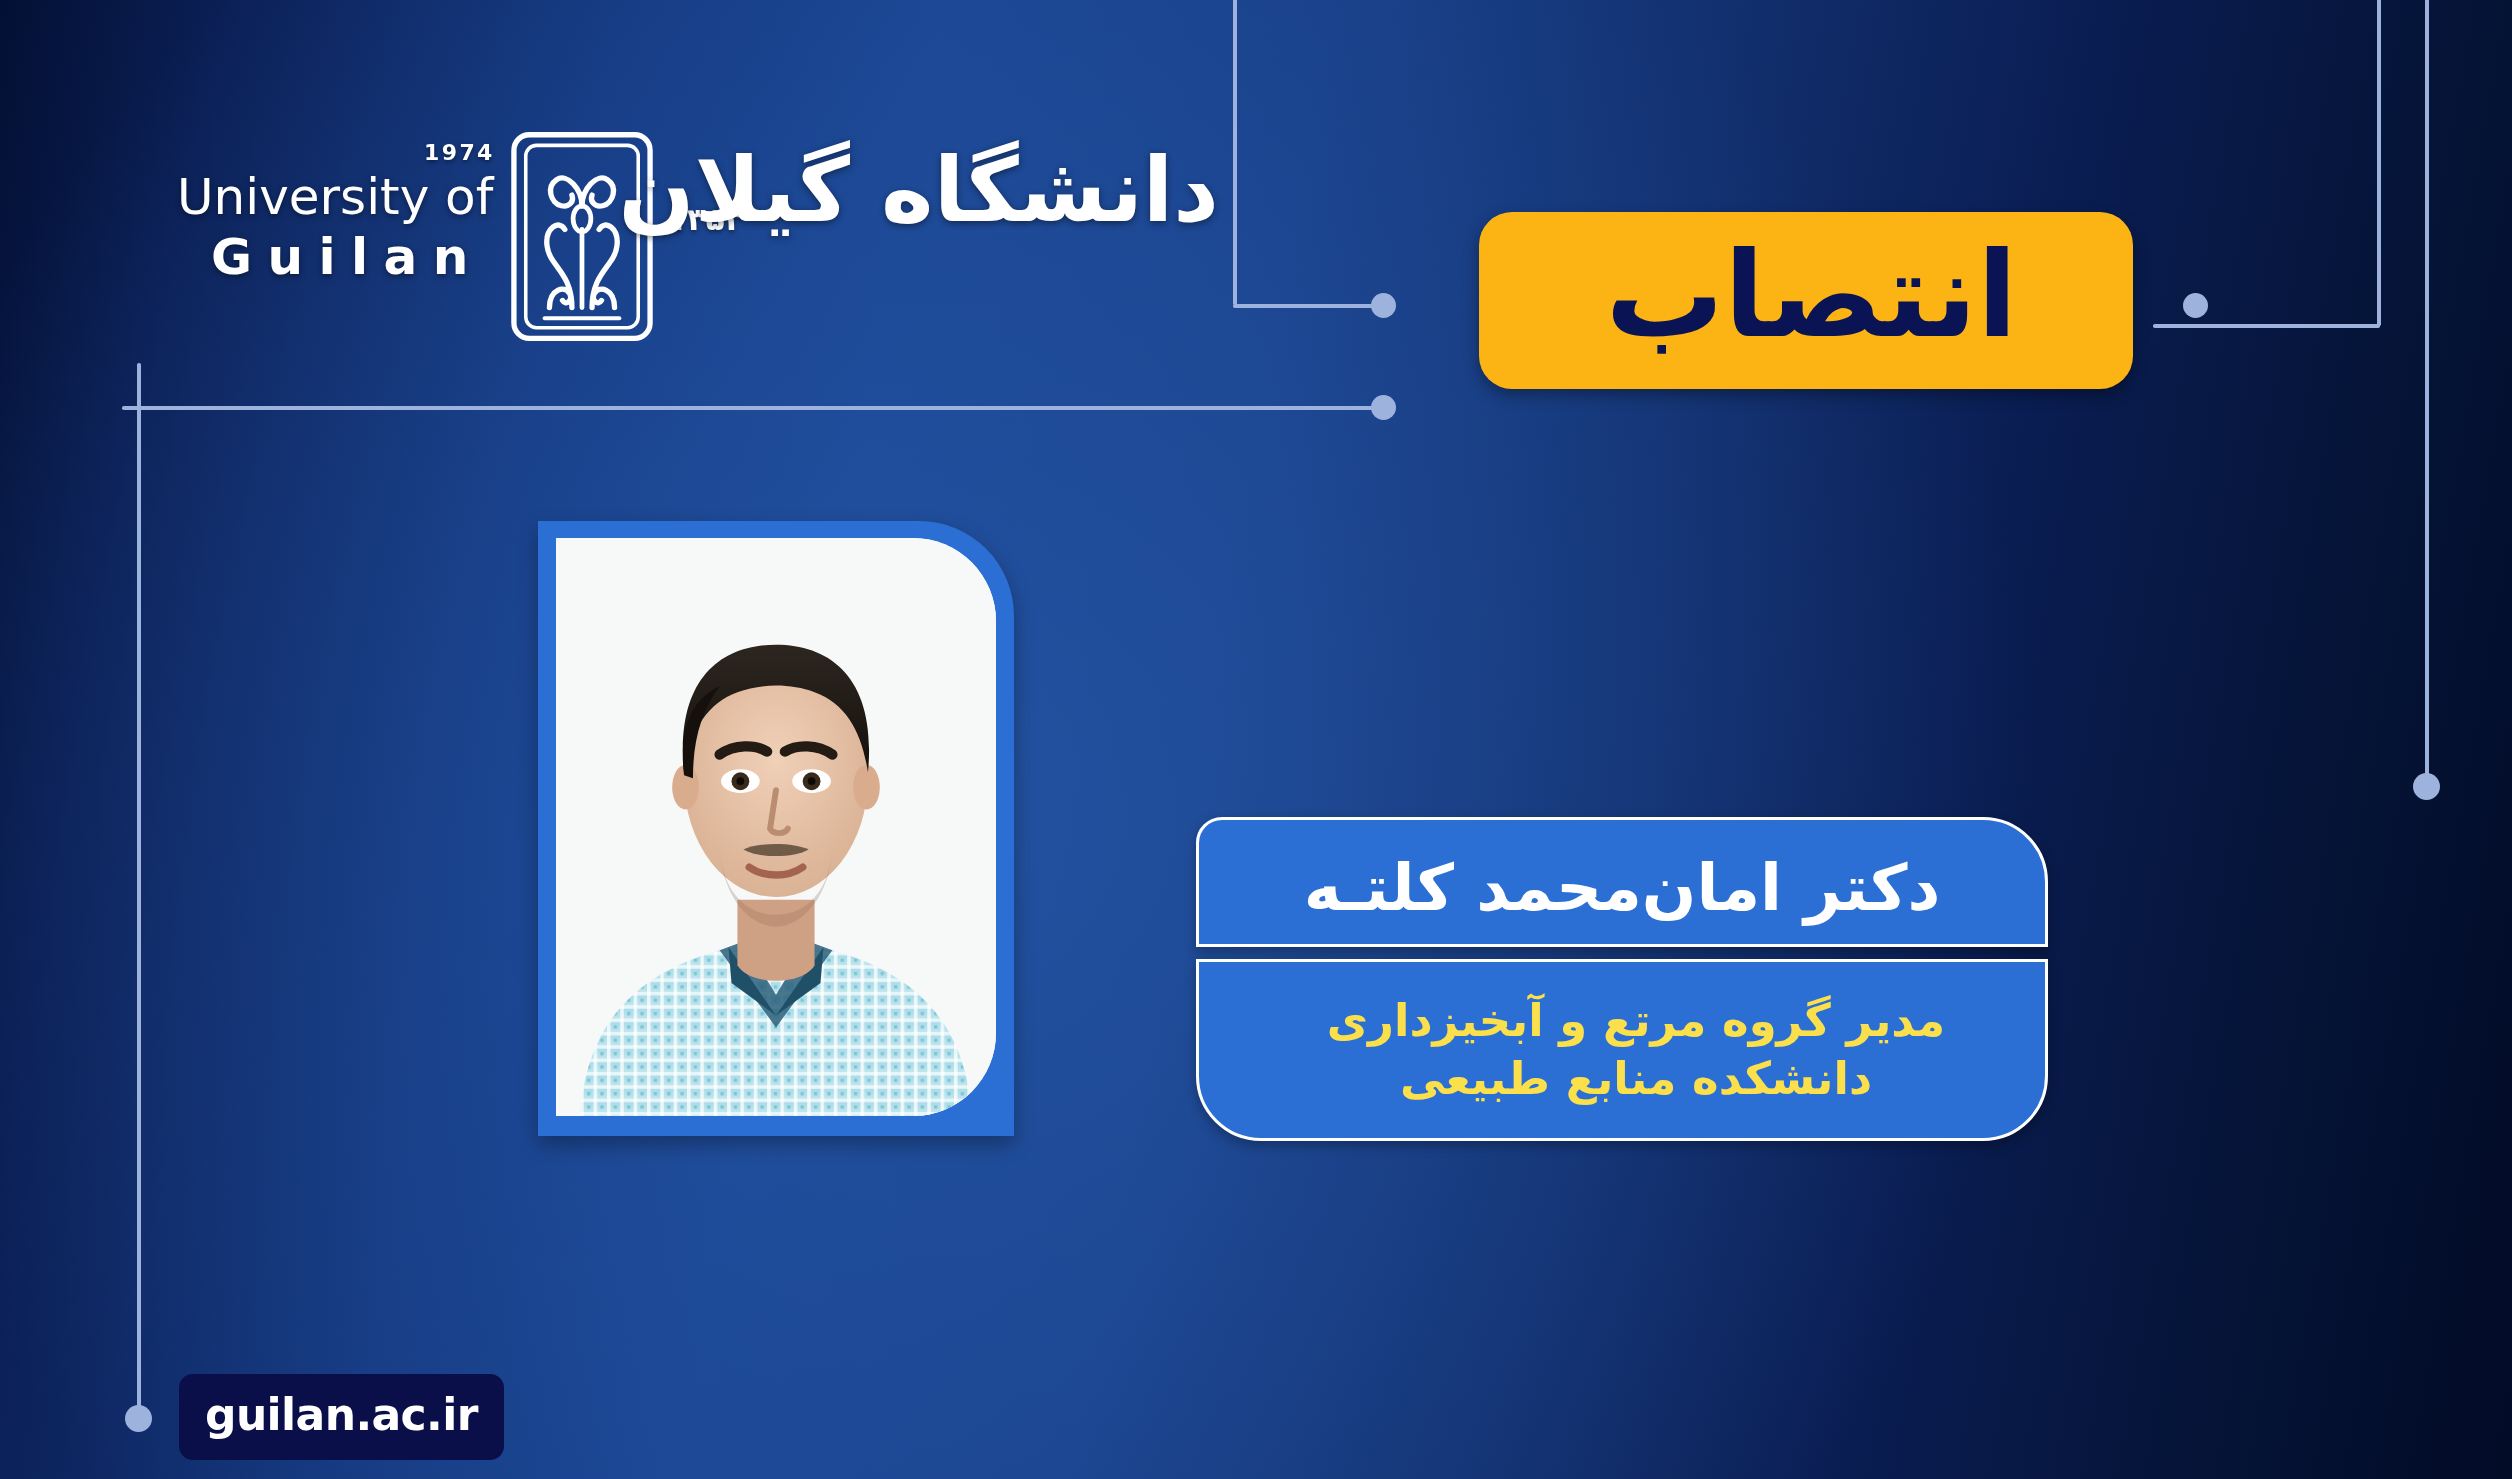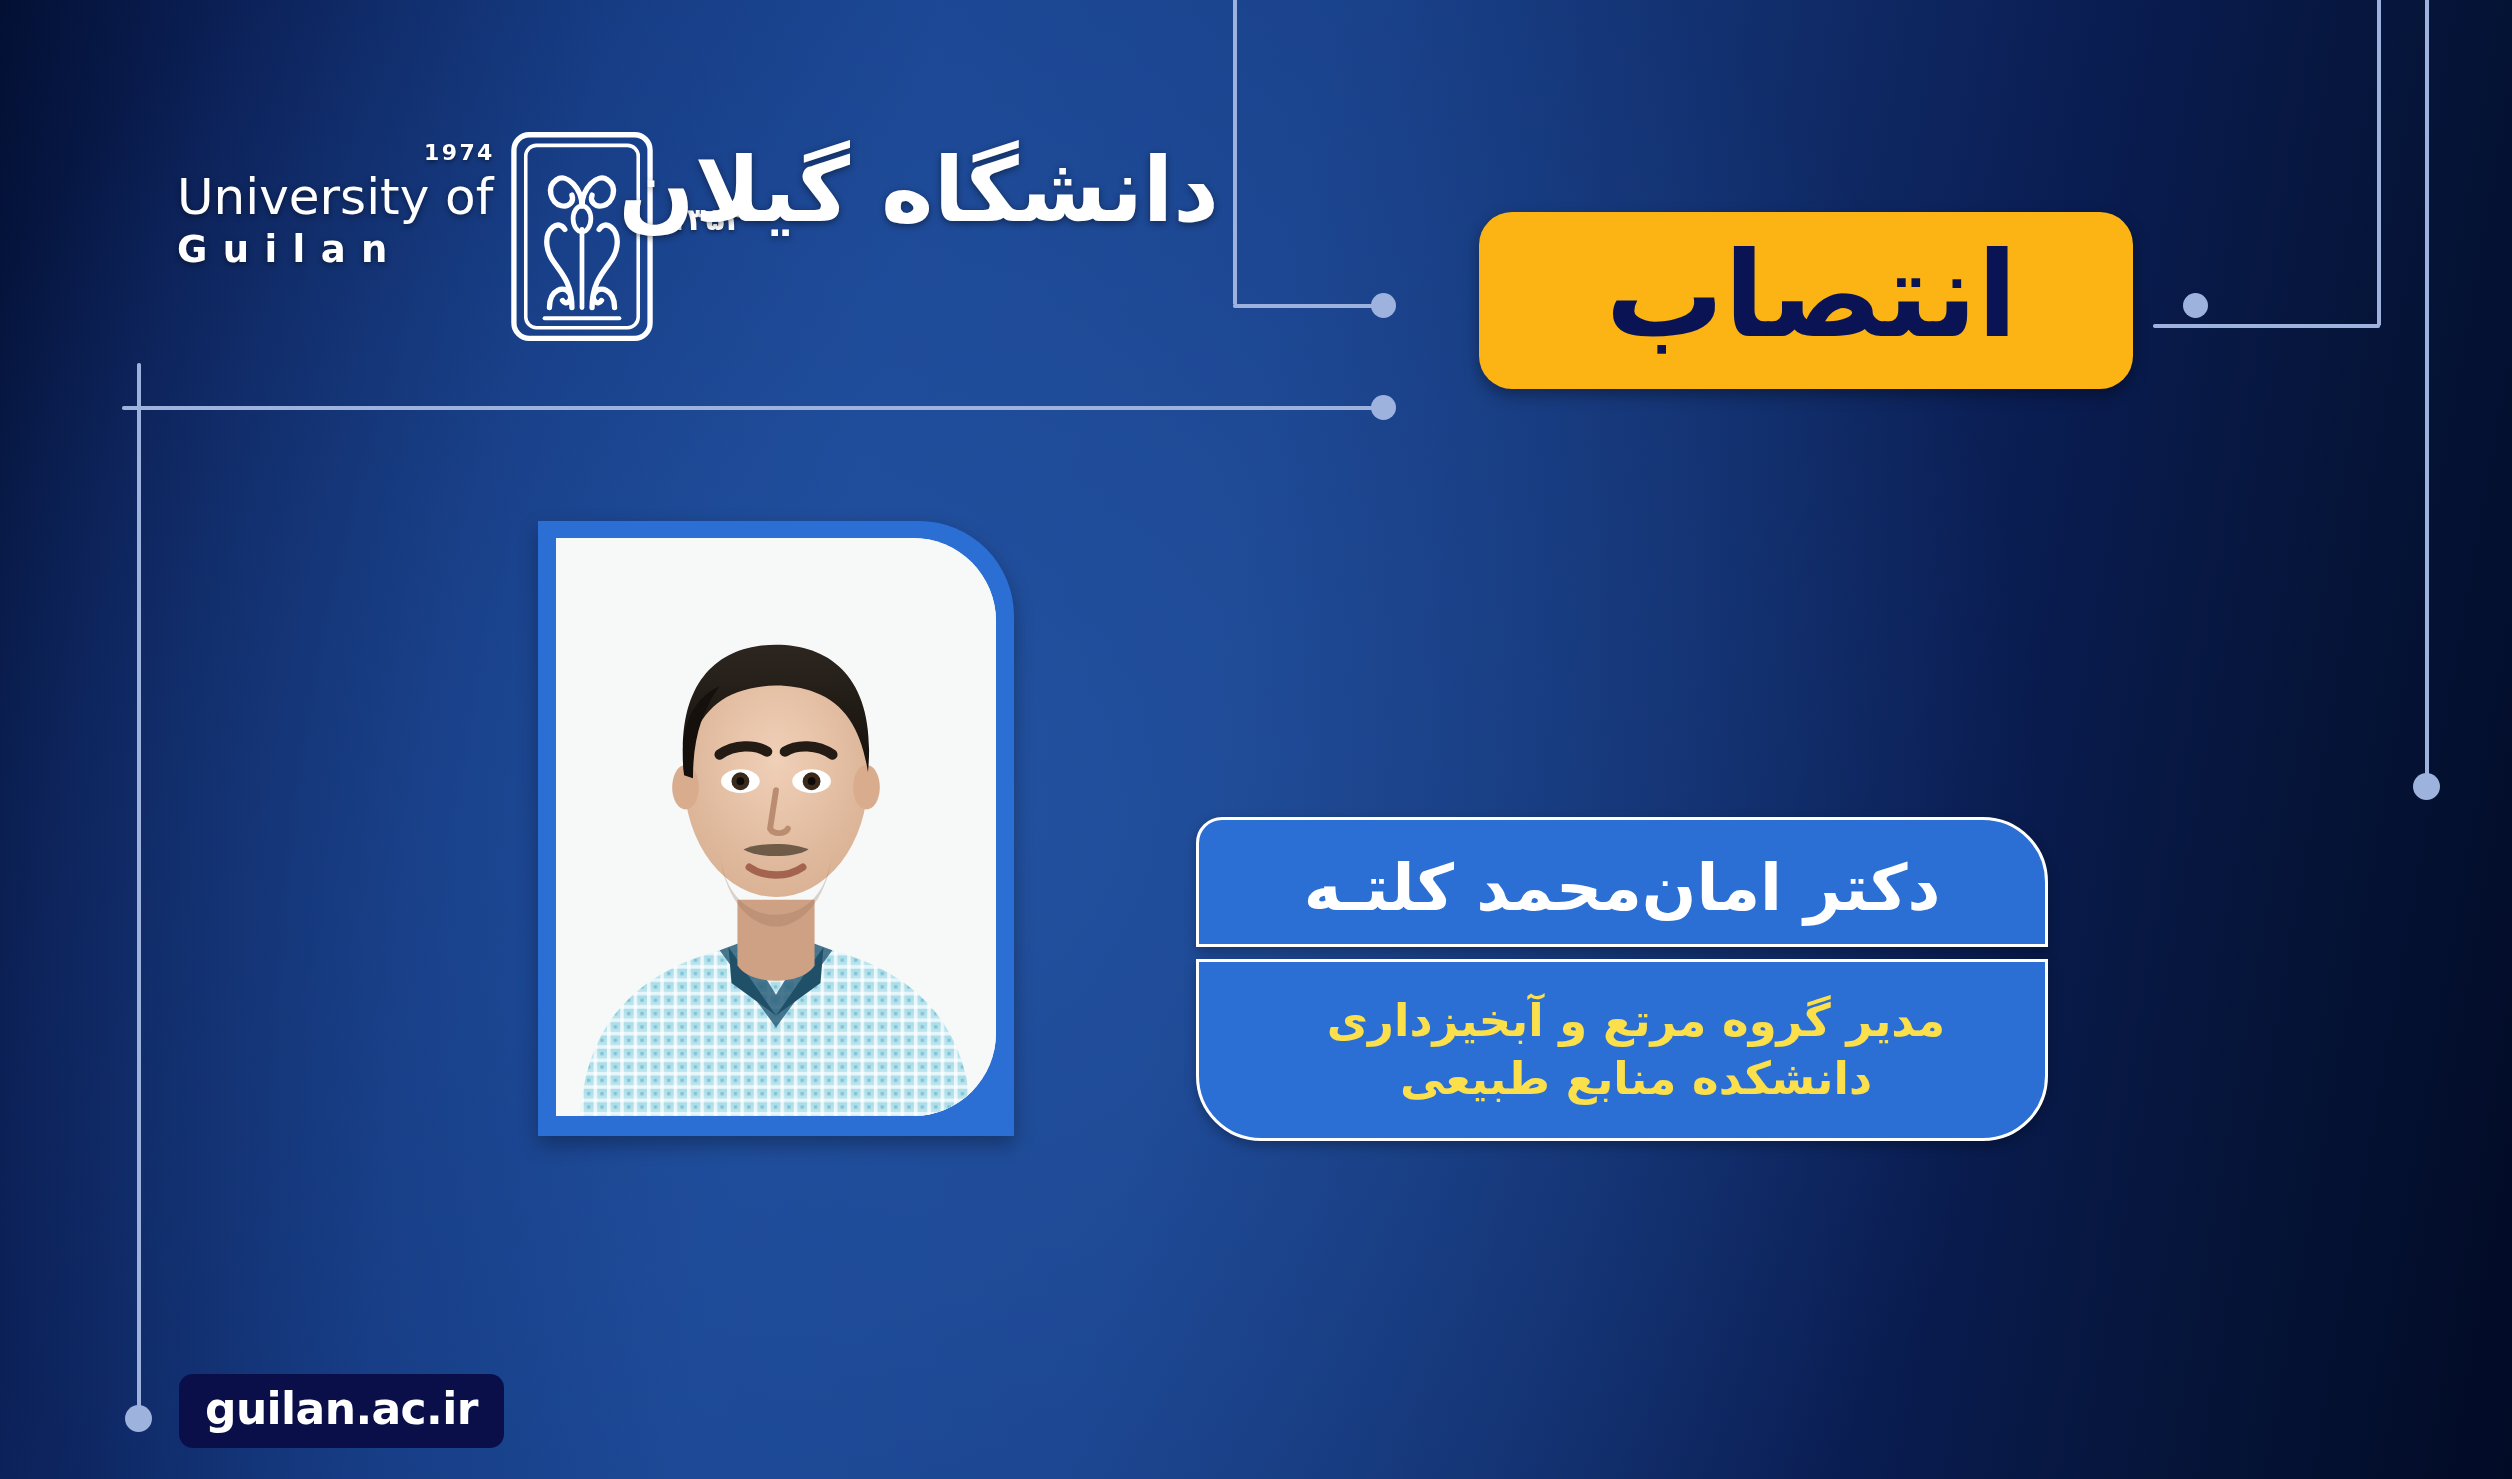--- a/index.html
+++ b/index.html
@@ -83,25 +83,26 @@
     text-shadow:0 1.8px 4.7px rgba(0,0,0,.45);
   }
   .logo-univ{
     font-size:50px;
     font-weight:400;
     line-height:1.12;
     margin-top:4.7px;
     text-shadow:0 1.8px 6px rgba(0,0,0,.45);
   }
   .logo-guilan{
-    font-size:37px;
+    font-size:50px;
     font-weight:700;
     letter-spacing:15.4px;
     margin-top:3.5px;
     text-shadow:0 1.8px 6px rgba(0,0,0,.45);
+    margin-left:34px;
   }
   .logo-mark{
     position:absolute;
     left:331px; top:-6px;
     width:148px; height:213px;
   }
   .logo-fa-year{
     position:absolute;
     left:491px; top:65px;
     font-size:31px;
@@ -211,21 +212,21 @@
     font-weight:700;
     line-height:1.28;
     white-space:nowrap;
     display:block;
   }
 
   
   .badge-url{
     position:absolute;
     left:179px; top:1374px;
-    height:74px;
+    height:86px;
     padding:0 26px;
     background:#0A0F4A;
     border-radius:14px;
     display:flex;
     align-items:center;
     justify-content:center;
   }
   .badge-url span{
     color:#ffffff;
     font-size:44px;

